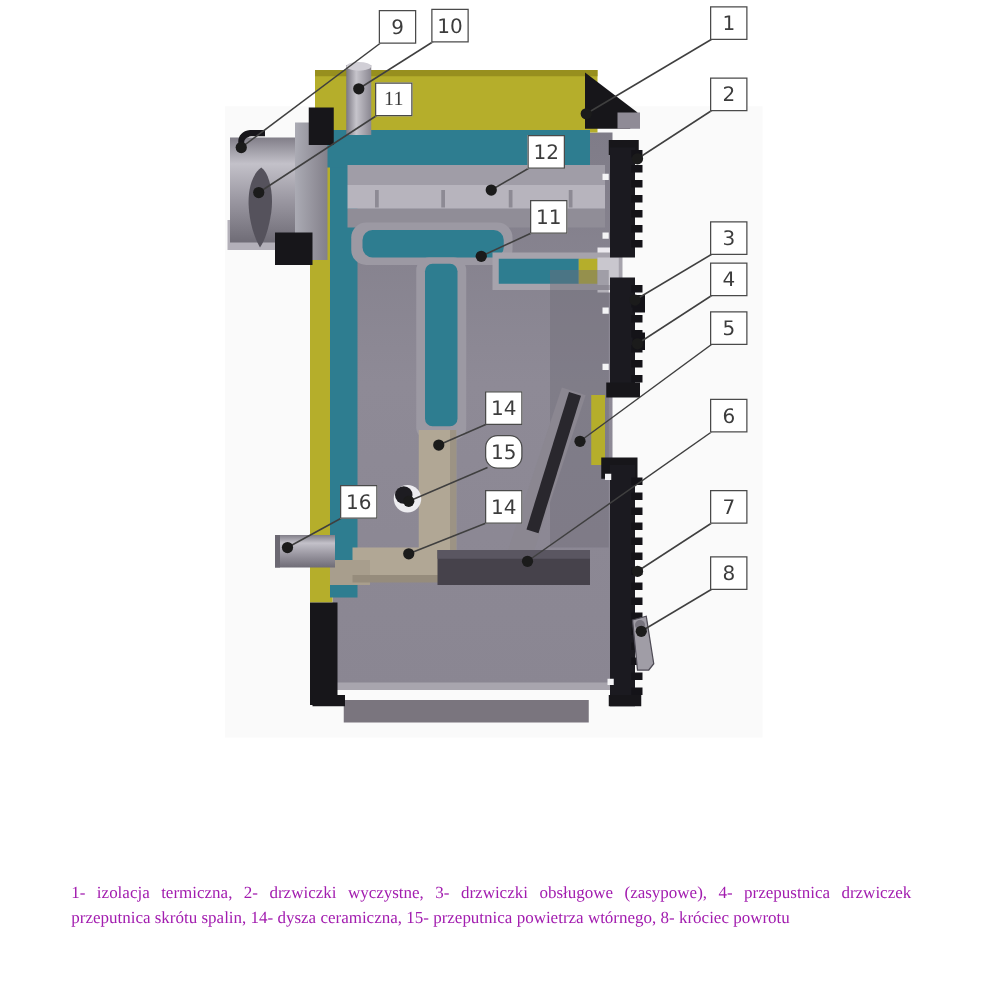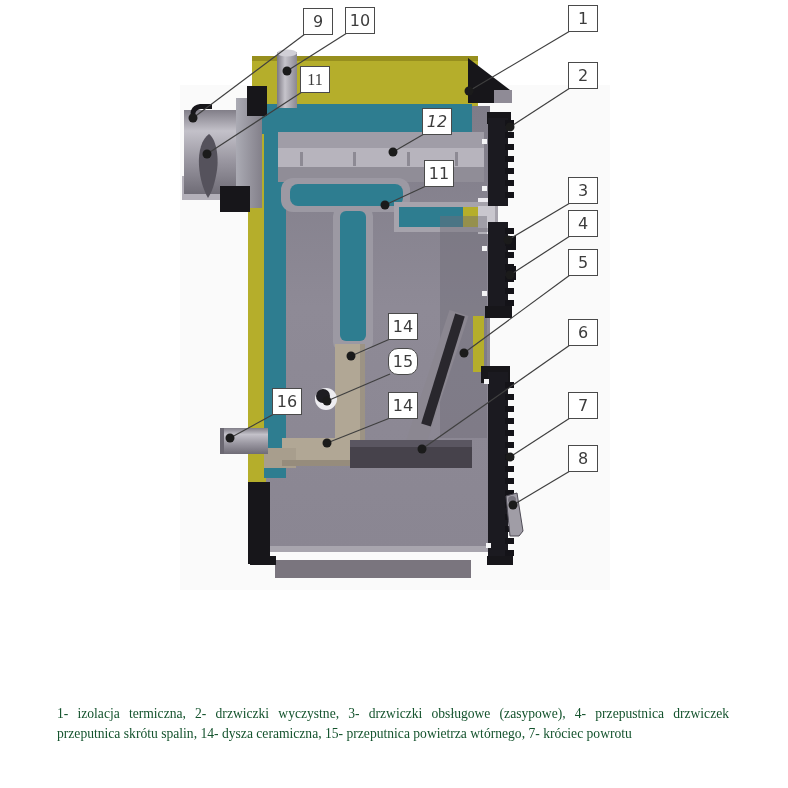--- a/index.html
+++ b/index.html
@@ -7,21 +7,21 @@
          font-family:"Liberation Sans",sans-serif;}
   .diagram{position:absolute;left:0;top:0;width:788px;height:700px;}
   .diagram svg{position:absolute;left:0;top:0;}
   .callout{position:absolute;width:30px;height:27px;background:#fff;border:1.4px solid #4a4a4a;
            display:flex;align-items:center;justify-content:center;
            font:16px "DejaVu Sans",sans-serif;color:#3c3c3c;box-sizing:border-box;z-index:5;}
   .leader{stroke:var(--leader,#3f3f3f);stroke-width:1.2;}
   .leader-dot{fill:#1b1b1b;}
   #teeth rect{fill:#141318;}
   .legend{position:absolute;left:57px;top:704px;width:672px;
-          font-family:"Liberation Serif",serif;font-size:13.6px;line-height:19.5px;color:#14532d;}
+          font-family:"Liberation Serif",serif;font-size:13.6px;line-height:19.5px;color:#a21caf;}
   .legend .legend-line{text-align:justify;text-align-last:justify;}
   .legend .legend-line:last-child{text-align-last:left;}
 </style>
 </head>
 <body>
 
 <div class="stage">
   <div class="diagram">
     <svg width="788" height="700" viewBox="0 0 788 700">
       <defs>
@@ -235,25 +235,25 @@
       <div class="callout" style="left: 568px; top: 62px;">2</div>
       <div class="callout" style="left: 568px; top: 177px;">3</div>
       <div class="callout" style="left: 568px; top: 210px;">4</div>
       <div class="callout" style="left: 568px; top: 249px;">5</div>
       <div class="callout" style="left: 568px; top: 319px;">6</div>
       <div class="callout" style="left: 568px; top: 392px;">7</div>
       <div class="callout" style="left: 568px; top: 445px;">8</div>
       <div class="callout" style="left: 303px; top: 8px;">9</div>
       <div class="callout" style="left: 345px; top: 7px;">10</div>
       <div class="callout" style="left: 300px; top: 66px; font-family: Liberation Serif, serif;">11</div>
-      <div class="callout" style="left: 422px; top: 108px; font-style: italic;">12</div>
+      <div class="callout" style="left: 422px; top: 108px;">12</div>
       <div class="callout" style="left: 424px; top: 160px;">11</div>
       <div class="callout" style="left: 388px; top: 313px;">14</div>
       <div class="callout" style="left: 388px; top: 348px; border-radius: 10px;">15</div>
       <div class="callout" style="left: 388px; top: 392px;">14</div>
       <div class="callout" style="left: 272px; top: 388px;">16</div>
     </div>
 
   <div class="legend">
     <div class="legend-line">1- izolacja termiczna,  2- drzwiczki wyczystne, 3- drzwiczki obsługowe (zasypowe), 4- przepustnica drzwiczek</div>
-    <div class="legend-line">przeputnica skrótu spalin, 14- dysza ceramiczna,  15- przeputnica powietrza wtórnego,  7-  króciec powrotu</div>
+    <div class="legend-line">przeputnica skrótu spalin, 14- dysza ceramiczna,  15- przeputnica powietrza wtórnego,  8-  króciec powrotu</div>
   </div>
 </div>
 
 </body></html>

